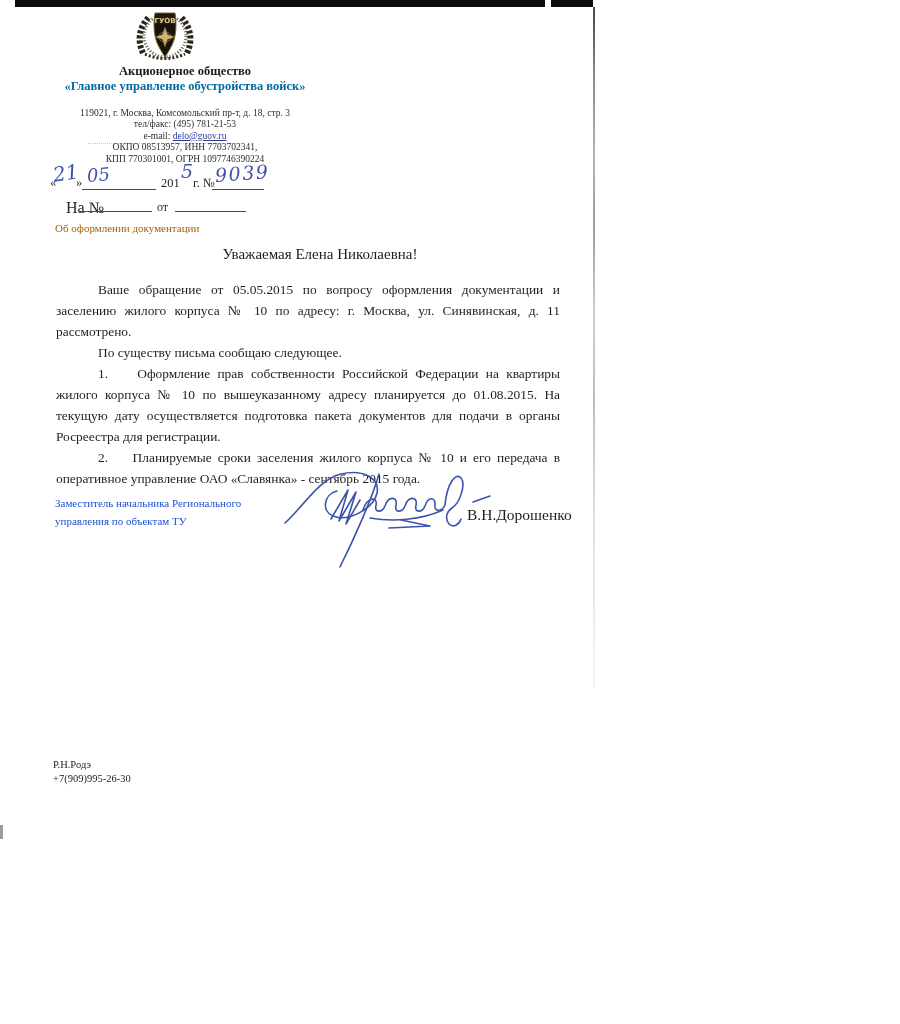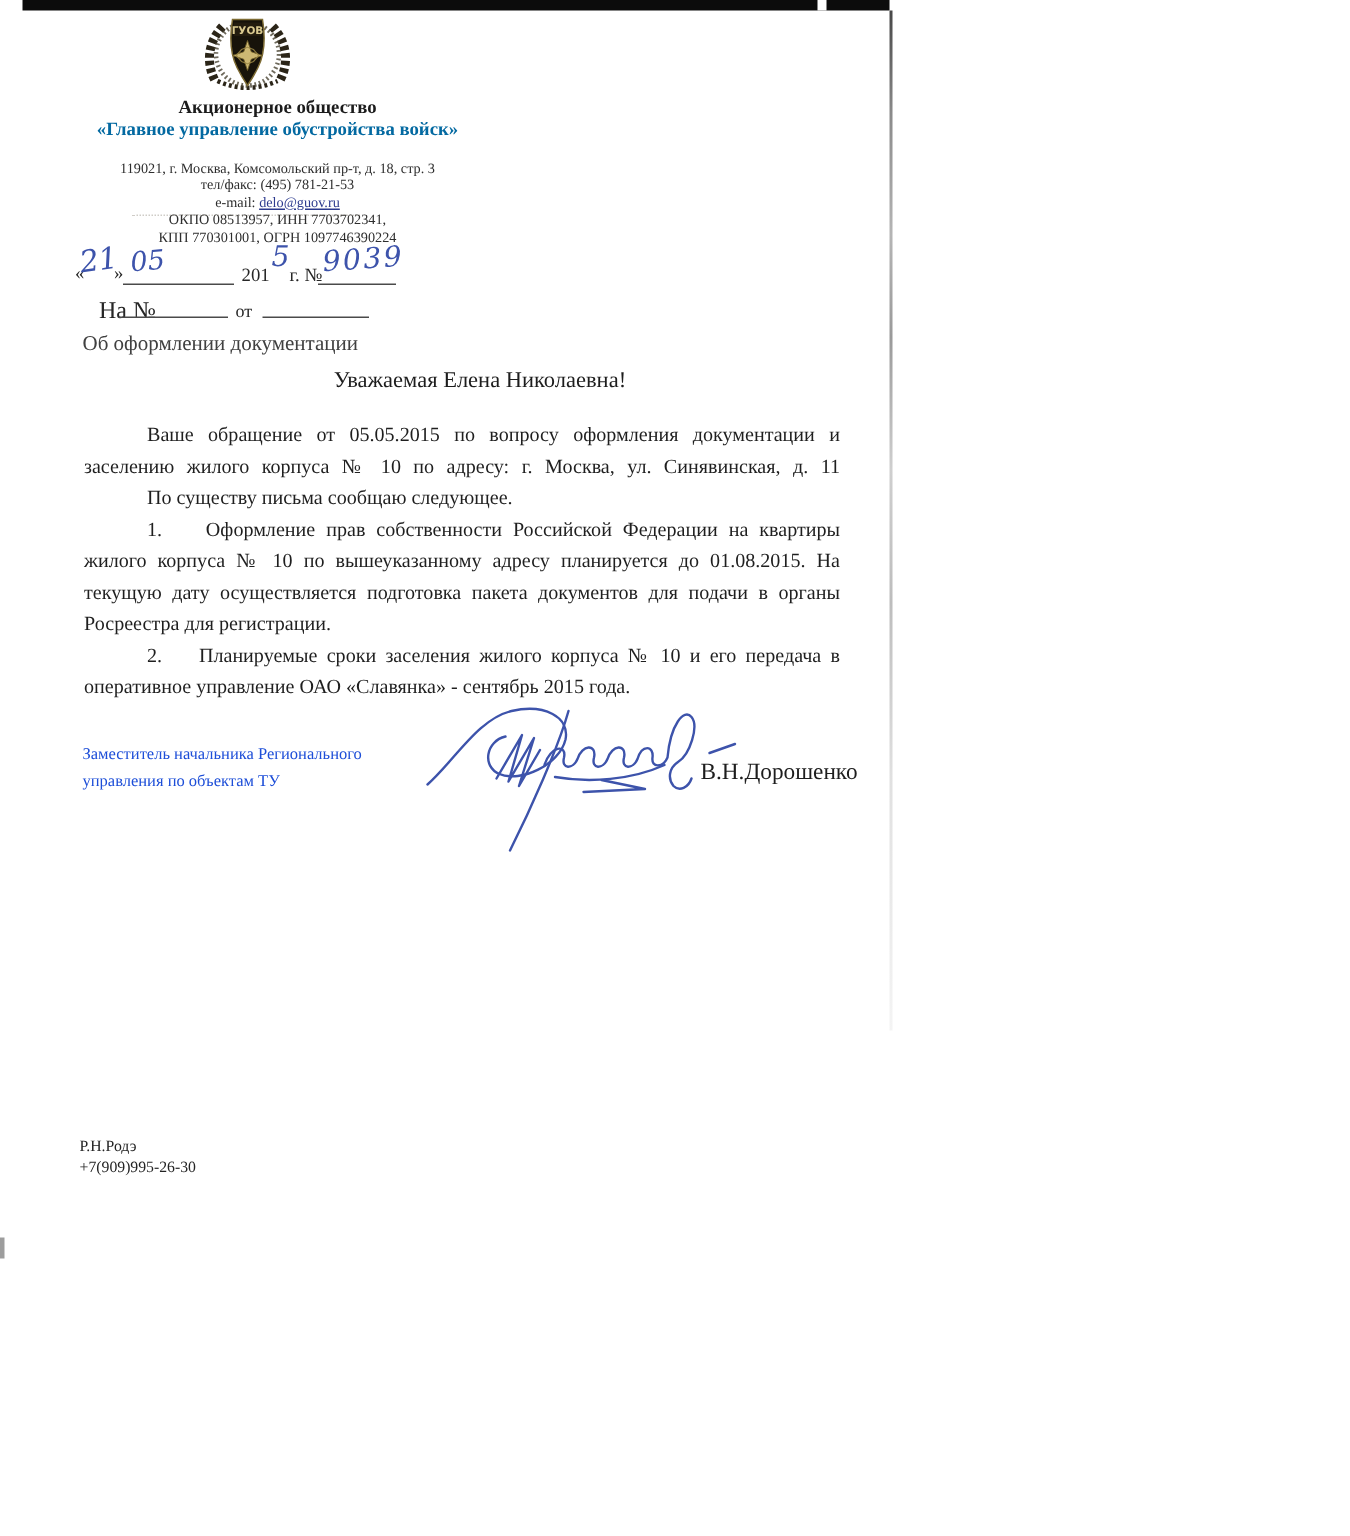--- a/index.html
+++ b/index.html
@@ -31,21 +31,21 @@
   .ylabel{left:193px;top:176px;}
   .docnum{left:215px;top:162px;font-size:19px;letter-spacing:1.5px;transform:rotate(-4deg);}
   .u{height:0;border-bottom:1px solid #4a4a4a;}
   .ul-a{left:82px;top:189px;width:74px;}
   .ul-b{left:212px;top:189px;width:52px;}
   .na{left:66px;top:199px;font-size:16px;}
   .ot{left:157px;top:200px;font-size:12px;font-family:Liberation Serif, serif;}
   .ul-c{left:79px;top:211px;width:73px;}
   .ul-d{left:175px;top:211px;width:71px;}
   
-  .subject{left:55px;top:222px;font-size:14px;color:#404040;}
+  .subject{left:55px;top:222px;font-size:11px;color:#a16207;}
   .salutation{left:70px;top:246px;width:500px;text-align:center;font-size:15px;color:#1d1d1d;}
   .body{left:56px;top:279px;width:504px;font-size:13.4px;color:#1f1f1f;}
   .bline{height:21px;line-height:21px;}
   .bline.fill{text-align:justify;text-align-last:justify;}
   .bline.ind{text-indent:42px;}
   .pos{left:55px;top:494px;font-size:11px;line-height:18px;color:#1d4ed8;}
   .sig{left:283px;top:463px;width:212px;height:112px;}
   .signer{left:467px;top:506px;font-size:15.5px;color:#1d1d1d;}
   .executor{left:53px;top:758px;font-size:10.5px;line-height:13.5px;color:#232323;}
 </style>
@@ -98,20 +98,21 @@
   <div class="abs u ul-c"></div>
   <span class="abs ref ot">от</span>
   <div class="abs u ul-d"></div>
 
   <div class="abs subject">Об оформлении документации</div>
   <div class="abs salutation">Уважаемая Елена Николаевна!</div>
 
   <div class="abs body">
       <div class="bline fill ind">Ваше обращение от 05.05.2015 по вопросу оформления документации и</div>
       <div class="bline fill">заселению жилого корпуса № 10 по адресу: г. Москва, ул. Синявинская, д. 11</div>
+      <div class="bline">рассмотрено.</div>
       <div class="bline ind">По существу письма сообщаю следующее.</div>
       <div class="bline fill ind">1.&nbsp;&nbsp;&nbsp; Оформление прав собственности Российской Федерации на квартиры</div>
       <div class="bline fill">жилого корпуса № 10 по вышеуказанному адресу планируется до 01.08.2015. На</div>
       <div class="bline fill">текущую дату осуществляется подготовка пакета документов для подачи в органы</div>
       <div class="bline">Росреестра для регистрации.</div>
       <div class="bline fill ind">2.&nbsp;&nbsp;&nbsp; Планируемые сроки заселения жилого корпуса № 10 и его передача в</div>
       <div class="bline">оперативное управление ОАО «Славянка» - сентябрь 2015 года.</div>
     </div>
 
   <div class="abs pos">

